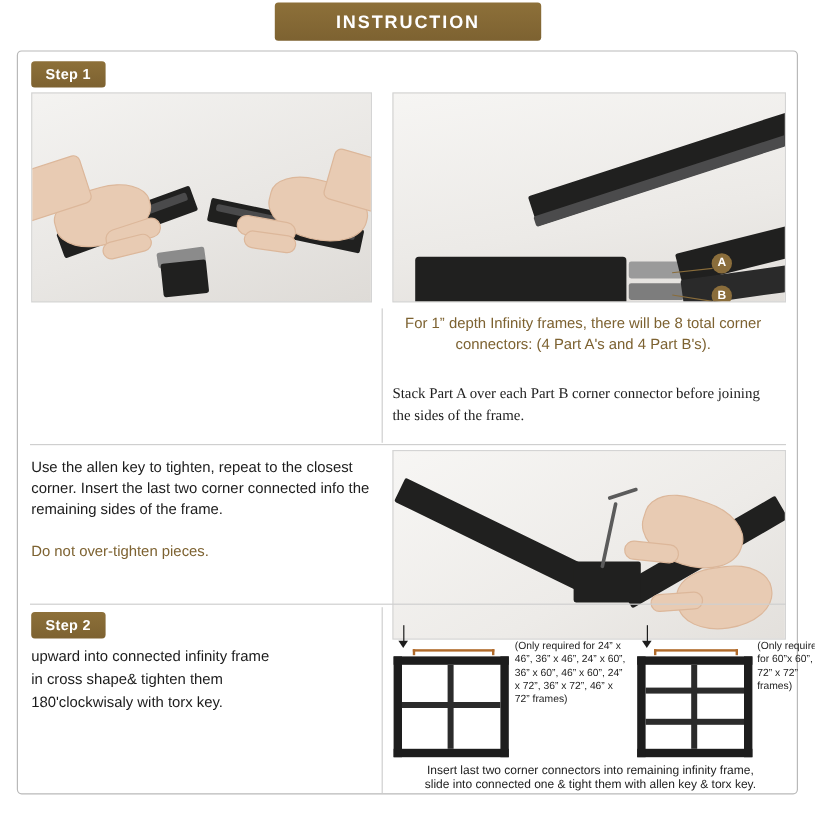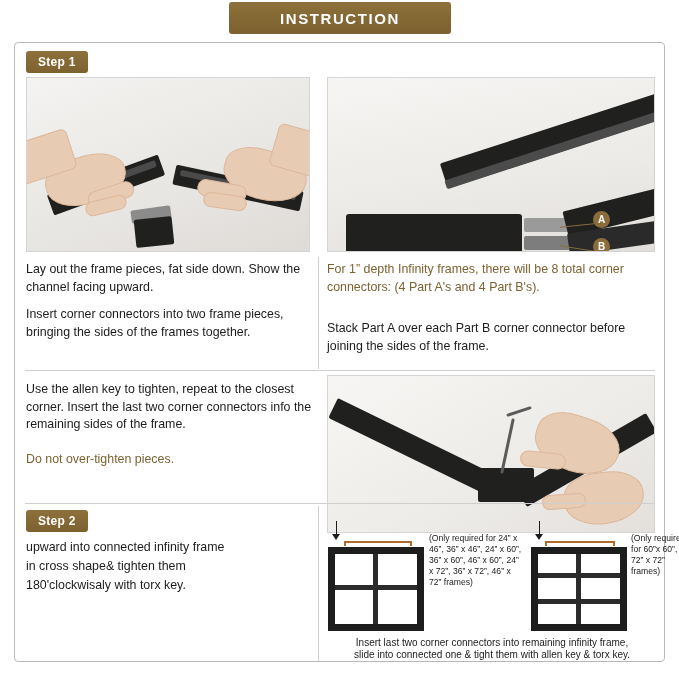--- a/index.html
+++ b/index.html
@@ -231,38 +231,34 @@
     <div class="leader" style="left:232px; top:147px; width:34px; transform:rotate(-6deg);"></div>
     <div class="leader" style="left:232px; top:170px; width:34px; transform:rotate(9deg);"></div>
     <div class="callout" style="left:265px; top:133px;">
       <span>A</span>
     </div>
     <div class="callout" style="left:265px; top:160px;">
       <span>B</span>
     </div>
   </div>
 
-  <div class="txt" style="left:11px; top:218px; width:288px;">
-    <p>Lay out the frame pieces, fat side down. Show the channel facing upward.</p>
-    <p>Insert corner connectors into two frame pieces, bringing the sides of the frames together.</p>
-  </div>
-
-  <div class="txt brown" style="left:312px; top:218px; width:318px;">
+
+  <div class="txt brown" style="left:312px; top:218px; width:318px;text-align:center;">
     <p>For 1” depth Infinity frames, there will be 8 total corner connectors: (4 Part A's and 4 Part B's).</p>
   </div>
-  <div class="txt" style="left:312px; top:277px; width:318px;">
+  <div class="txt" style="left:312px; top:277px; width:318px;font-family:Liberation Serif, serif;">
     <p>Stack Part A over each Part B corner connector before joining the sides of the frame.</p>
   </div>
 
   <div class="vr" style="left:303px; top:214px; height:112px;"></div>
 
   <div class="hr" style="left:10px; top:327px; width:630px;"></div>
 
   <div class="txt" style="left:11px; top:338px; width:290px;">
-    <p>Use the allen key to tighten, repeat to the closest corner. Insert the last two corner connectors info the remaining sides of the frame.</p>
+    <p>Use the allen key to tighten, repeat to the closest corner. Insert the last two corner connected info the remaining sides of the frame.</p>
   </div>
   <div class="txt brown" style="left:11px; top:408px; width:290px;">
     <p>Do not over-tighten pieces.</p>
   </div>
 
   <div class="photo" style="left:312px; top:332px; width:328px; height:122px; height:158px;">
     <div class="bg" style="background:linear-gradient(150deg,#f7f6f4 0%,#edebe8 60%,#e3e0dc 100%);"></div>
     <div class="bar" style="left:10px; top:22px; width:190px; height:22px; transform:rotate(26deg); transform-origin:left top;"></div>
     <div class="bar" style="left:188px; top:112px; width:150px; height:22px; transform:rotate(-30deg); transform-origin:left top;"></div>
     <div class="bar" style="left:150px; top:92px; width:56px; height:34px;"></div>

